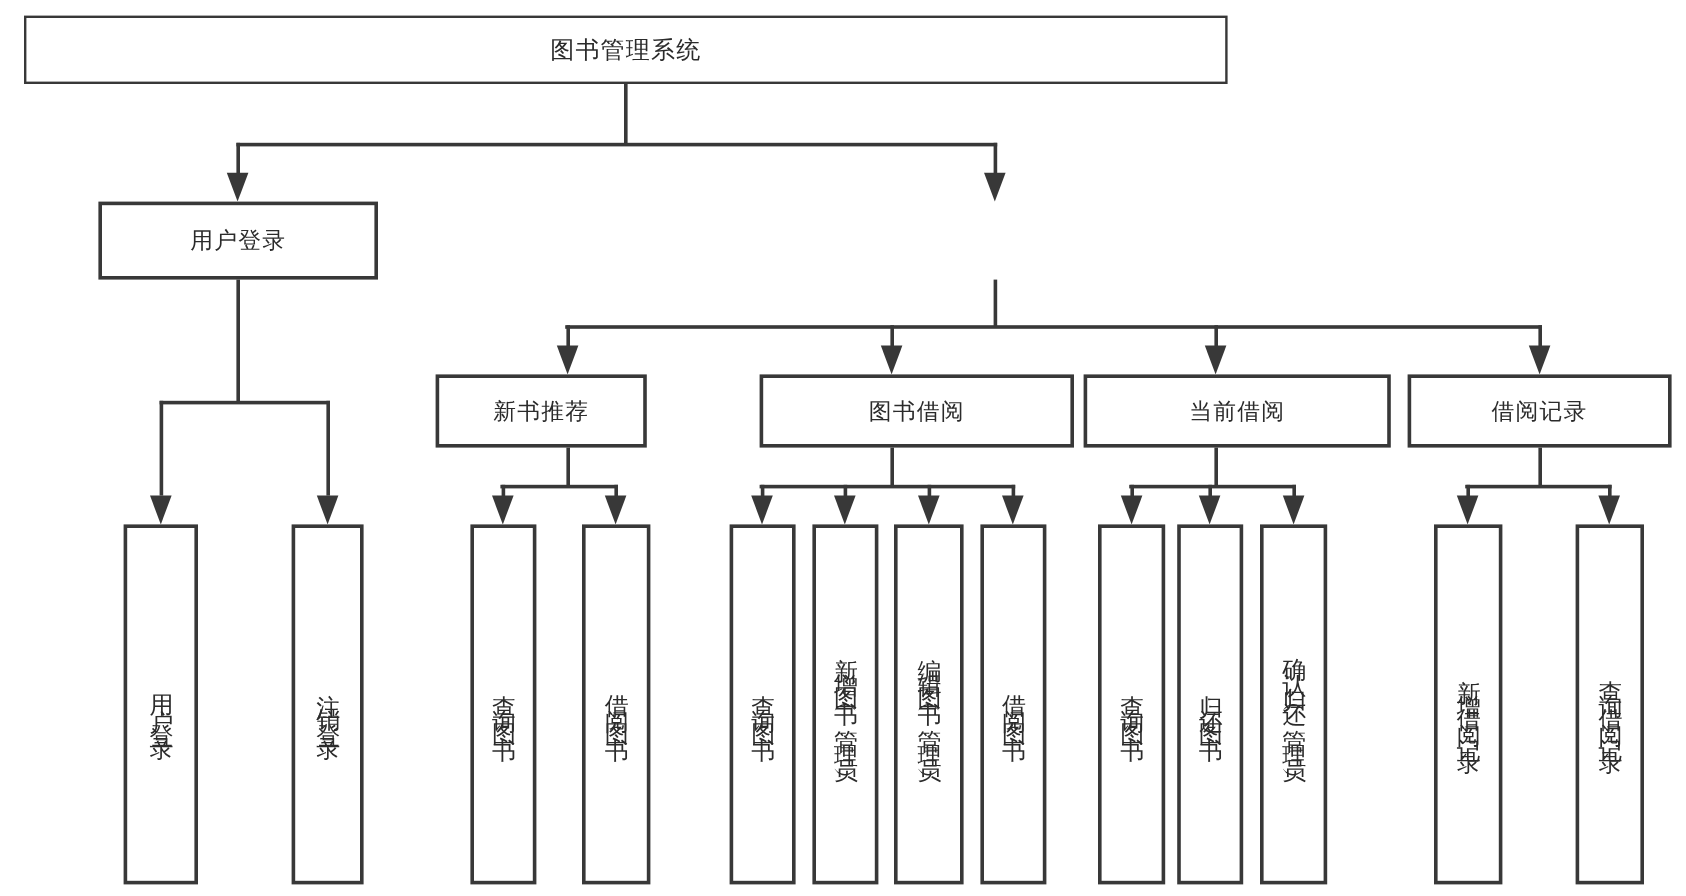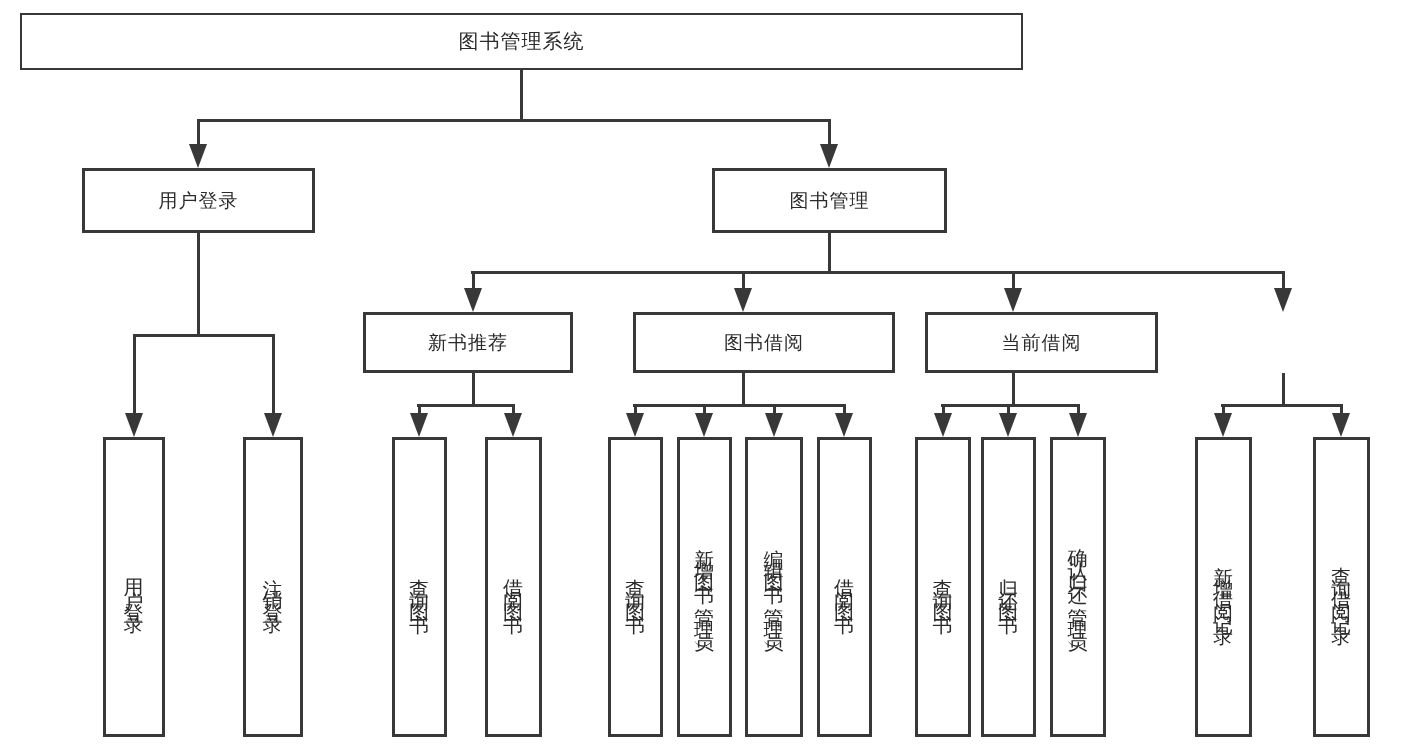--- a/index.html
+++ b/index.html
@@ -60,43 +60,43 @@
   <div class="box hbox root" style="left:20px;top:13px;width:1003px;height:57px">图书管理系统</div>
 
   <div class="cline" style="left:520px;top:70px;width:3px;height:50px"></div>
   <div class="cline" style="left:197px;top:119px;width:634px;height:3px"></div>
   <div class="cline" style="left:197px;top:119px;width:3px;height:28px"></div>
   <div class="arrow" style="left:189px;top:144px"></div>
   <div class="cline" style="left:828px;top:119px;width:3px;height:28px"></div>
   <div class="arrow" style="left:820px;top:144px"></div>
 
   <div class="box hbox" style="left:82px;top:168px;width:233px;height:65px">用户登录</div>
-  <div class="box hbox" style="left:712px;top:168px;width:235px;height:65px">图书管理</div>
 
   <div class="cline" style="left:197px;top:233px;width:3px;height:102px"></div>
   <div class="cline" style="left:133px;top:334px;width:142px;height:3px"></div>
   <div class="cline" style="left:133px;top:334px;width:3px;height:79px"></div>
   <div class="arrow" style="left:125px;top:413px"></div>
   <div class="cline" style="left:272px;top:334px;width:3px;height:79px"></div>
   <div class="arrow" style="left:264px;top:413px"></div>
 
   <div class="cline" style="left:828px;top:233px;width:3px;height:39px"></div>
   <div class="cline" style="left:471px;top:271px;width:814px;height:3px"></div>
   <div class="cline" style="left:472px;top:271px;width:3px;height:20px"></div>
   <div class="arrow" style="left:464px;top:288px"></div>
   <div class="cline" style="left:742px;top:271px;width:3px;height:20px"></div>
   <div class="arrow" style="left:734px;top:288px"></div>
   <div class="cline" style="left:1012px;top:271px;width:3px;height:20px"></div>
   <div class="arrow" style="left:1004px;top:288px"></div>
   <div class="cline" style="left:1282px;top:271px;width:3px;height:20px"></div>
   <div class="arrow" style="left:1274px;top:288px"></div>
 
-  <div class="box hbox" style="left:363px;top:312px;width:210px;height:61px">新书推荐</div>
+  <div class="box hbox" style="left:363px;top:312px;width:176px;height:61px">新书推荐</div>
   <div class="box hbox" style="left:633px;top:312px;width:262px;height:61px">图书借阅</div>
-  <div class="box hbox" style="left:925px;top:312px;width:233px;height:61px">当前借阅</div>
+  <div class="box hbox" style="left:903px;top:312px;width:256px;height:61px">当前借阅</div>
+  <div class="box hbox" style="left:1173px;top:312px;width:220px;height:61px">借阅记录</div>
 
   <div class="cline" style="left:472px;top:373px;width:3px;height:33px"></div>
   <div class="cline" style="left:417px;top:404px;width:98px;height:3px"></div>
   <div class="cline" style="left:418px;top:404px;width:3px;height:11px"></div>
   <div class="arrow" style="left:410px;top:413px"></div>
   <div class="cline" style="left:512px;top:404px;width:3px;height:11px"></div>
   <div class="arrow" style="left:504px;top:413px"></div>
 
   <div class="cline" style="left:742px;top:373px;width:3px;height:33px"></div>
   <div class="cline" style="left:633px;top:404px;width:213px;height:3px"></div>

